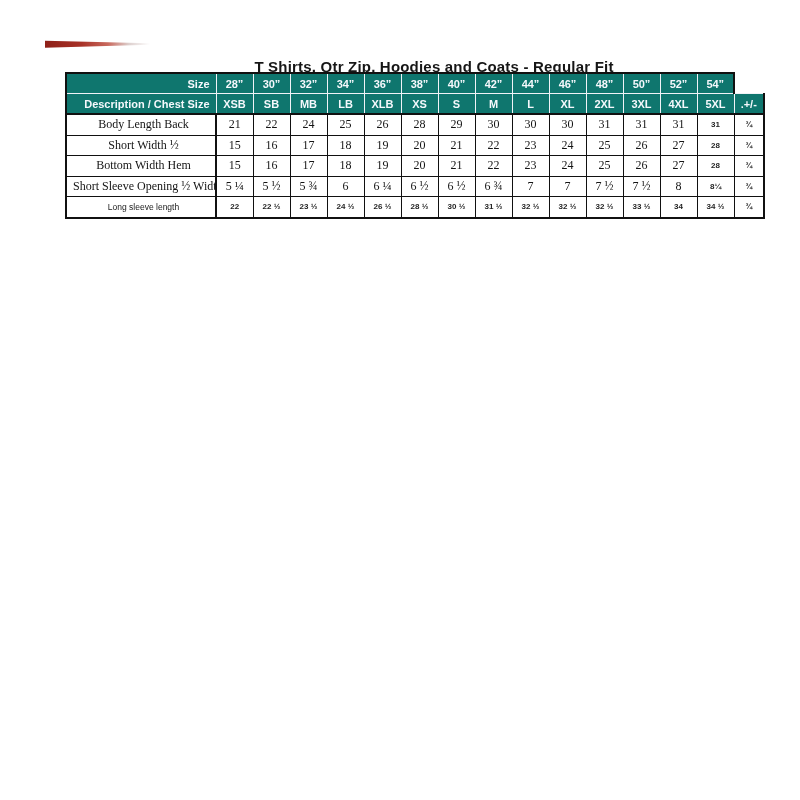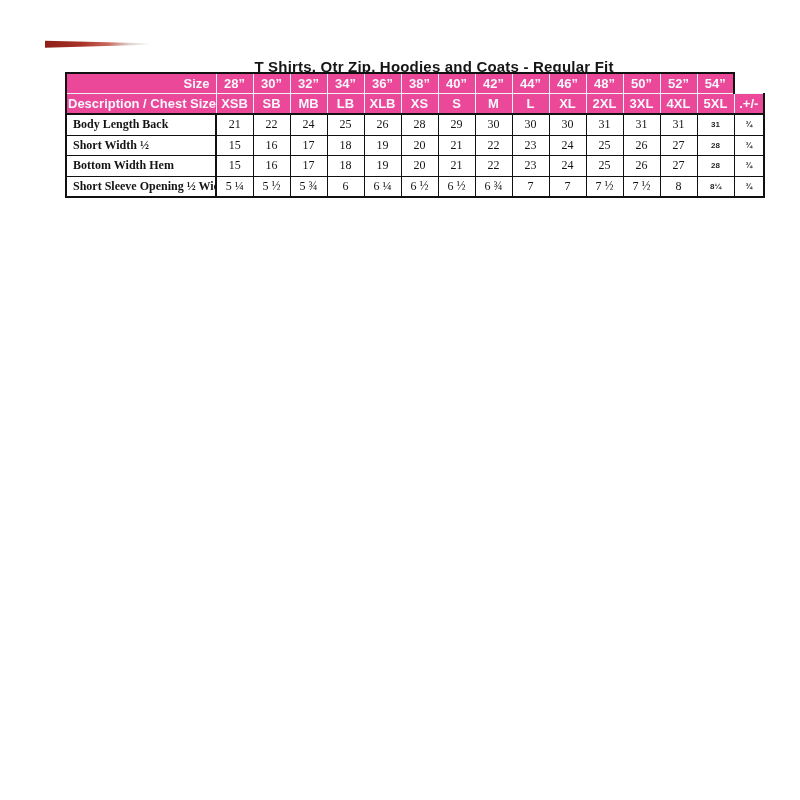--- a/index.html
+++ b/index.html
@@ -30,23 +30,23 @@
   }
   table.size-chart {
     position: absolute;
     left: 65px; top: 72px;
     border-collapse: collapse;
     table-layout: fixed;
     width: 698px;
   }
   
   td.hcell {
-    background: #ec4899;
+    background: #0f766e;
     color: #f5f8fc;
-    font-size: 13px;
+    font-size: 11px;
     font-weight: bold;
     text-align: center;
     height: 17px;
     border: 1px solid #f0f3f7;
     overflow: hidden;
     white-space: nowrap;
   }
   td.hlabel { text-align: right; padding-right: 6px; }
   thead tr:first-child td.hcell { border-top: 2px solid #111; }
   thead td.hcell:first-child { border-left: 2px solid #111; }
@@ -59,21 +59,21 @@
     height: 17.5px;
     text-align: center;
     color: #141414;
     overflow: hidden;
     white-space: nowrap;
   }
   tbody tr:first-child td { border-top: 2px solid #111; }
   tbody tr:last-child td { border-bottom: 2px solid #111; }
   tbody td:first-child { border-left: 2px solid #111; border-right: 2px solid #111; }
   tbody td:last-child { border-right: 2px solid #111; }
-  td.rlabel { text-align: left; padding-left: 6px; font-weight: bold; }
+  td.rlabel { text-align: center; padding-left: 6px; }
   .f-serif { font-family: "Liberation Serif", serif; font-size: 12px; font-weight: normal; }
   .f-sans  { font-family: "Liberation Sans", sans-serif; font-size: 8px; font-weight: bold; color: #1f1f1f; }
   .f-sans-label { font-family: "Liberation Sans", sans-serif; font-size: 8.5px; font-weight: normal; color: #1a1a1a; }
 </style>
 </head>
 <body>
 
 <div class="swoosh"></div>
 <h1 class="title">T Shirts, Qtr Zip, Hoodies and Coats - Regular Fit</h1>
 
@@ -200,14 +200,32 @@
         <td class="f-serif">6 ½</td>
         <td class="f-serif">6 ¾</td>
         <td class="f-serif">7</td>
         <td class="f-serif">7</td>
         <td class="f-serif">7 ½</td>
         <td class="f-serif">7 ½</td>
         <td class="f-serif">8</td>
         <td class="f-sans">8¼</td>
         <td class="f-sans">¾</td>
       </tr>
+      <tr>
+        <td class="rlabel f-sans-label">Long sleeve length</td>
+        <td class="f-sans">22</td>
+        <td class="f-sans">22 ½</td>
+        <td class="f-sans">23 ½</td>
+        <td class="f-sans">24 ½</td>
+        <td class="f-sans">26 ½</td>
+        <td class="f-sans">28 ½</td>
+        <td class="f-sans">30 ½</td>
+        <td class="f-sans">31 ½</td>
+        <td class="f-sans">32 ½</td>
+        <td class="f-sans">32 ½</td>
+        <td class="f-sans">32 ½</td>
+        <td class="f-sans">33 ½</td>
+        <td class="f-sans">34</td>
+        <td class="f-sans">34 ½</td>
+        <td class="f-sans">¾</td>
+      </tr>
     </tbody>
 </table>
 
 </body></html>

